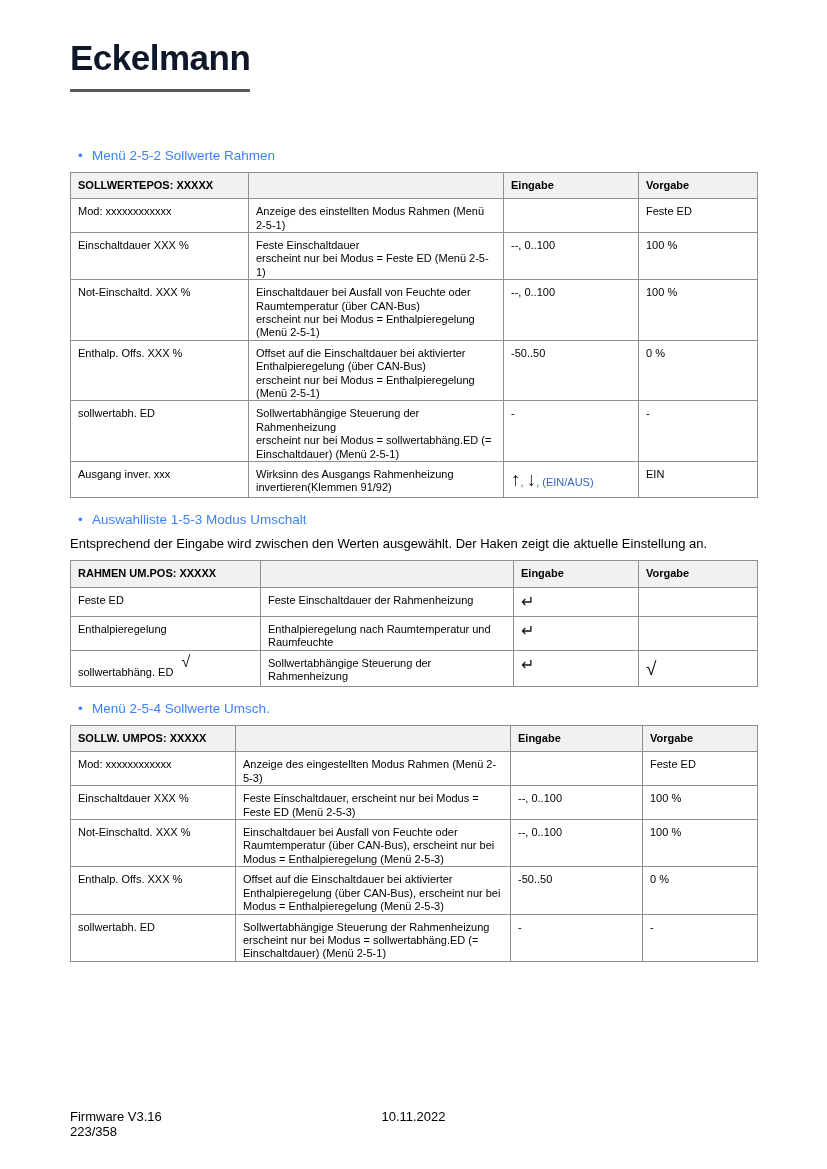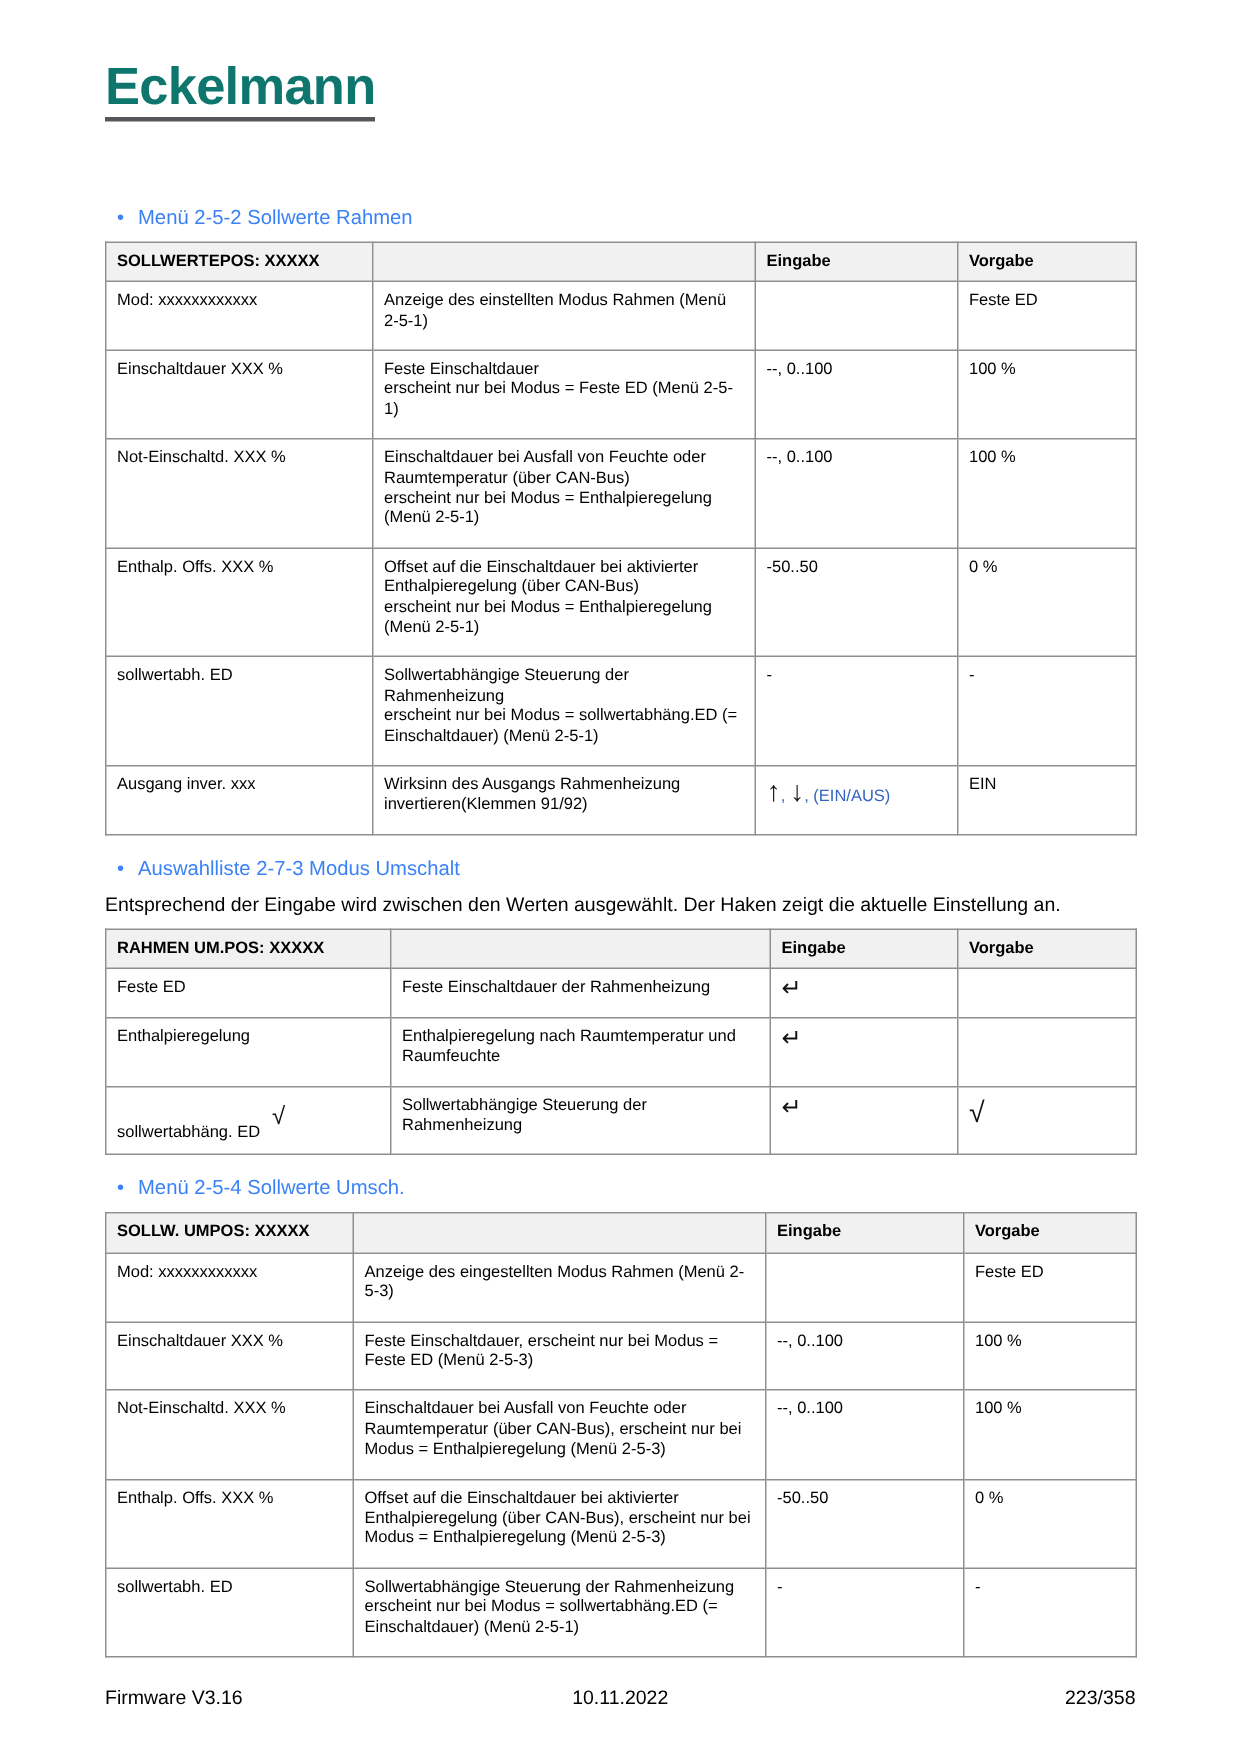--- a/index.html
+++ b/index.html
@@ -6,57 +6,58 @@
   html,body { background:#fff; }
   body {
     width:827px; height:1169px;
     font-family:"Liberation Sans", sans-serif;
     color:#000; position:relative; overflow:hidden;
   }
   .page { padding:40px 70px 0 70px; }
 
   .logo {
     display:inline-block;
-    font-size:35px; font-weight:bold; color:#0f766e;
+    font-size:35px; font-weight:bold; color:#0f172a;
     letter-spacing:-0.5px; line-height:1.05;
-    border-bottom:3px solid #56575a; padding-bottom:1px;
+    border-bottom:3px solid #56575a; padding-bottom:12px;
     margin-bottom:42px;
   }
 
   .heading { font-size:13.5px; color:#3b82f6; margin:14px 0 9px 8px; }
   .heading .bullet { display:inline-block; width:14px; }
   .intro { font-size:13px; margin:2px 0 9px 0; }
 
   table {
     border-collapse:collapse; table-layout:fixed;
     width:687px; font-size:11px; line-height:1.22;
     margin-bottom:4px;
   }
   th, td {
     border:1px solid #8f8f8f;
     padding:6px 7px;
     vertical-align:top; text-align:left;
     overflow:hidden;
   }
   thead th { background:#f1f1f1; font-weight:bold; font-size:11px; }
   td.desc { white-space:pre-line; }
-  td.pad { padding-bottom:12px; }
+  td.pad { padding-bottom:0; }
 
   .arrow-glyph { font-size:19px; color:#1a1a1a; }
   .blue { color:#3565c0; }
   .enter-glyph { font-size:16px; line-height:1; color:#111; }
   .check { font-size:15px; color:#111; }
   .check-raised { position:relative; top:-9px; margin-left:8px; font-size:16px; }
   .check-big { font-size:19px; }
   td.vb { vertical-align:bottom; }
 
   .footer {
     position:absolute; left:70px; right:70px; bottom:30px;
     display:flex; justify-content:space-between; align-items:baseline;
     font-size:13px;
+    flex-direction:column;
   }
   .footer .center { position:absolute; left:0; right:0; text-align:center; }
 </style>
 </head>
 <body>
 
 <div class="page">
 
   <div class="logo">Eckelmann</div>
 
@@ -122,21 +123,21 @@
           <span class="arrow-glyph">↑</span><span class="blue">,</span>
           <span class="arrow-glyph">↓</span><span class="blue">, (EIN/AUS)</span>
         </td>
         <td>EIN</td>
       </tr>
     </tbody>
   </table>
 
   
   <div class="heading">
-    <span class="bullet">•</span><span>Auswahlliste 2-7-3 Modus Umschalt</span>
+    <span class="bullet">•</span><span>Auswahlliste 1-5-3 Modus Umschalt</span>
   </div>
   <p class="intro">Entsprechend der Eingabe wird zwischen den Werten ausgewählt. Der Haken zeigt die aktuelle Einstellung an.</p>
 
   <table>
     <colgroup>
         <col style="width:190px">
         <col style="width:253px">
         <col style="width:125px">
         <col style="width:119px">
       </colgroup>

